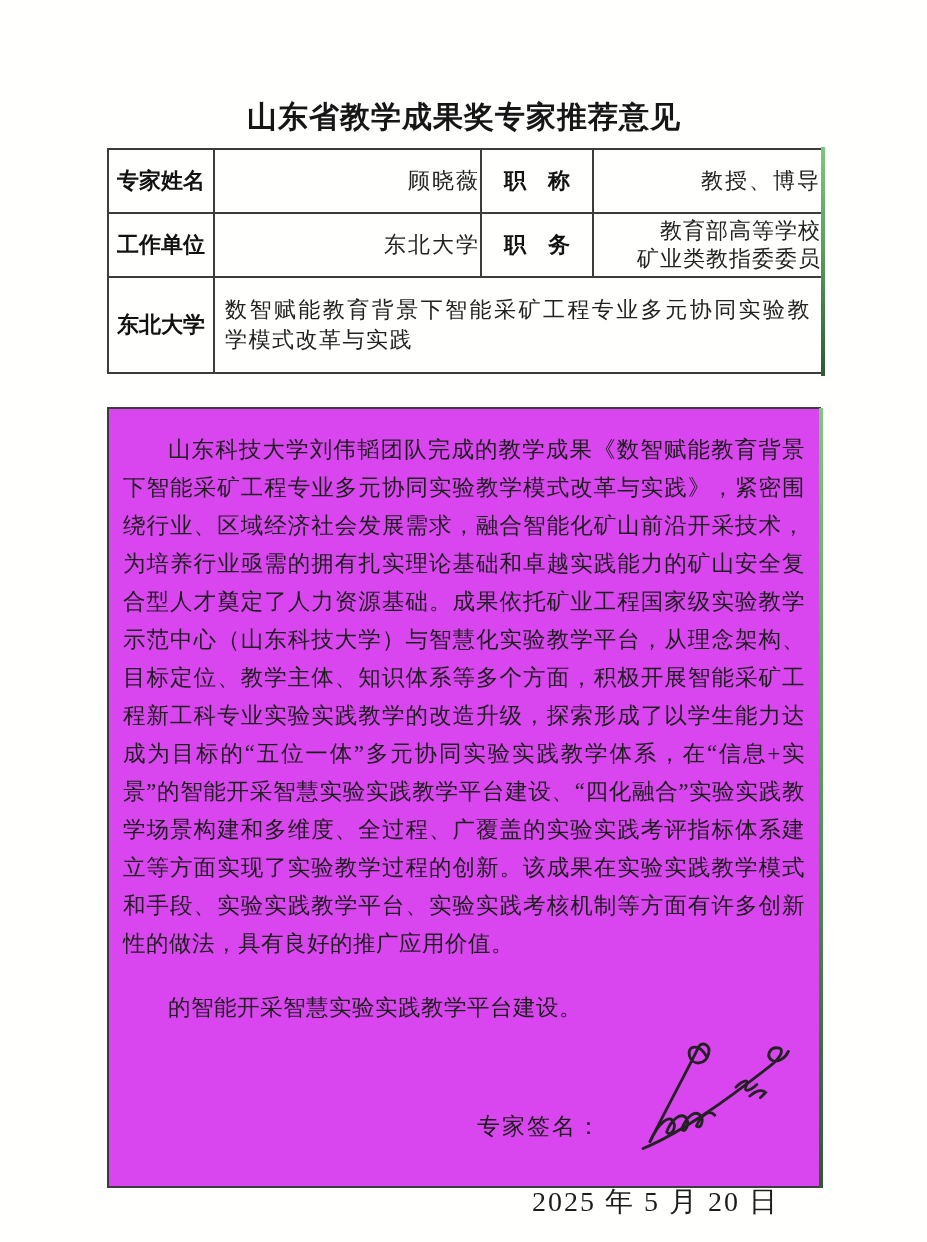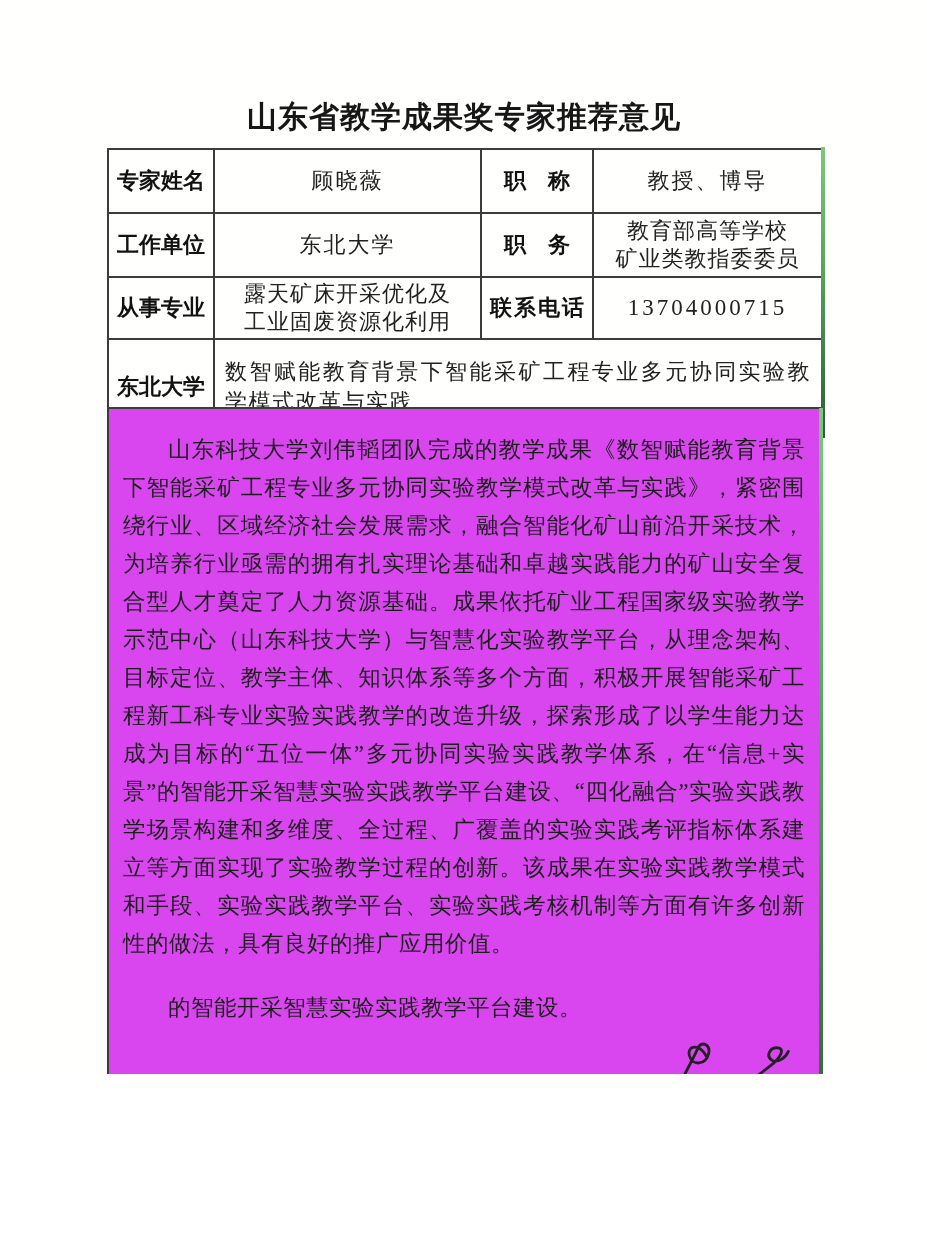--- a/index.html
+++ b/index.html
@@ -1,19 +1,19 @@
 <!DOCTYPE html>
 <html><head>
 <meta charset="utf-8">
 <style>
   * { margin:0; padding:0; box-sizing:border-box; }
   html,body { background:#ffffff; }
   .page {
     position:relative;
-    width:927px; height:1074px;
+    width:927px; height:1242px;
     background:#fffffe;
     font-family:"Liberation Serif", serif;
     color:#1c1c1c;
     overflow:hidden;
   }
   .doc-title {
     position:absolute; top:97px; left:107px; width:714px;
     text-align:center;
     font-family:"Liberation Sans", sans-serif;
     font-weight:bold;
@@ -37,21 +37,21 @@
     overflow:hidden;
   }
   td.lbl {
     font-family:Liberation Sans, sans-serif;
     font-weight:bold; color:#121212;
     padding:0 8px;
     text-align:justify; text-align-last:justify;
     font-size:23px;
   }
   td.lbl.short { padding:0 22px; }
-  td.val { text-align:center; letter-spacing:2px; color:#222; }
+  td.val { text-align:right; letter-spacing:2px; color:#222; }
   td.val.pre { white-space:pre-line; line-height:28px; letter-spacing:1px;margin-top:36px; }
   td.val.phone { font-size:23px; letter-spacing:3px; }
   td.val.achv {
     text-align:justify; text-align-last:left;
     padding:17px 10px; line-height:30px; letter-spacing:1.5px;
   }
   
   .body-box {
     position:absolute; top:407px; left:107px; width:714px; height:781px;
     border:2.5px solid #3c3c3c;
@@ -101,27 +101,20 @@
           <td class="lbl short">职称</td>
           <td class="val">教授、博导</td>
         </tr>
         <tr style="height:64px">
           <td class="lbl">工作单位</td>
           <td class="val">东北大学</td>
           <td class="lbl short">职务</td>
           <td class="val pre">教育部高等学校
 矿业类教指委委员</td>
         </tr>
-        <tr style="height:62px">
-          <td class="lbl">从事专业</td>
-          <td class="val pre">露天矿床开采优化及
-工业固废资源化利用</td>
-          <td class="lbl">联系电话</td>
-          <td class="val phone">13704000715</td>
-        </tr>
         <tr style="height:66px">
           <td class="lbl">东北大学</td>
           <td class="val achv" colspan="3">数智赋能教育背景下智能采矿工程专业多元协同实验教学模式改革与实践</td>
         </tr>
       </tbody>
     </table>
   </div>
 
   <div class="body-box">
     <div class="green-edge"></div>

